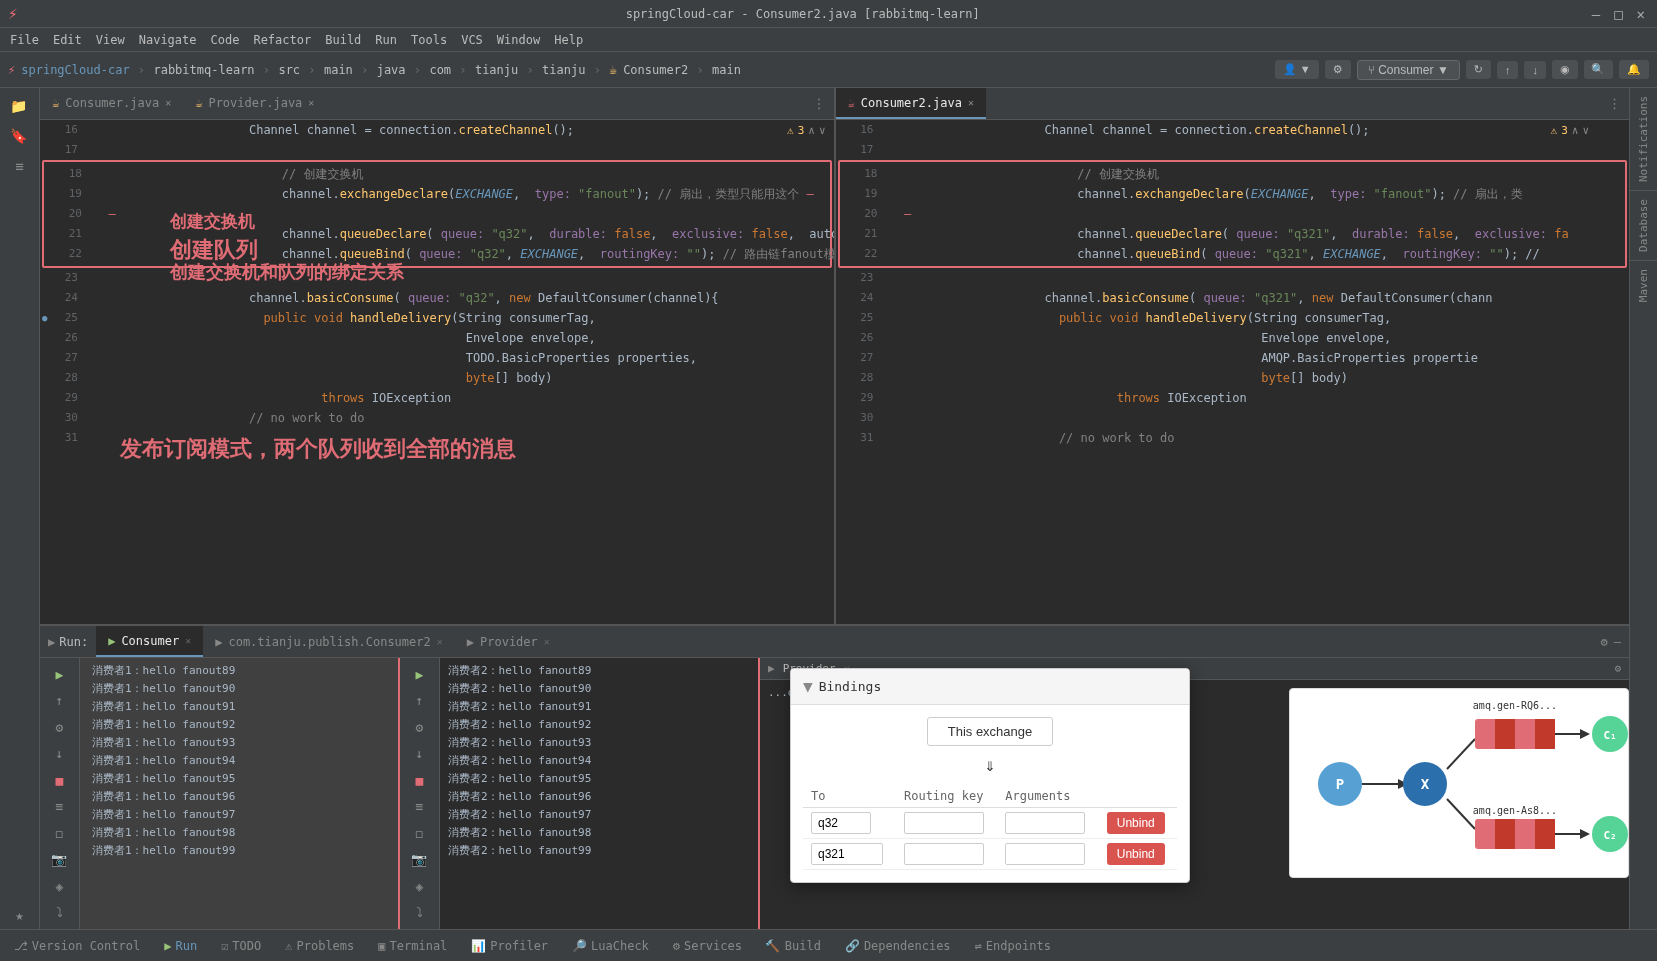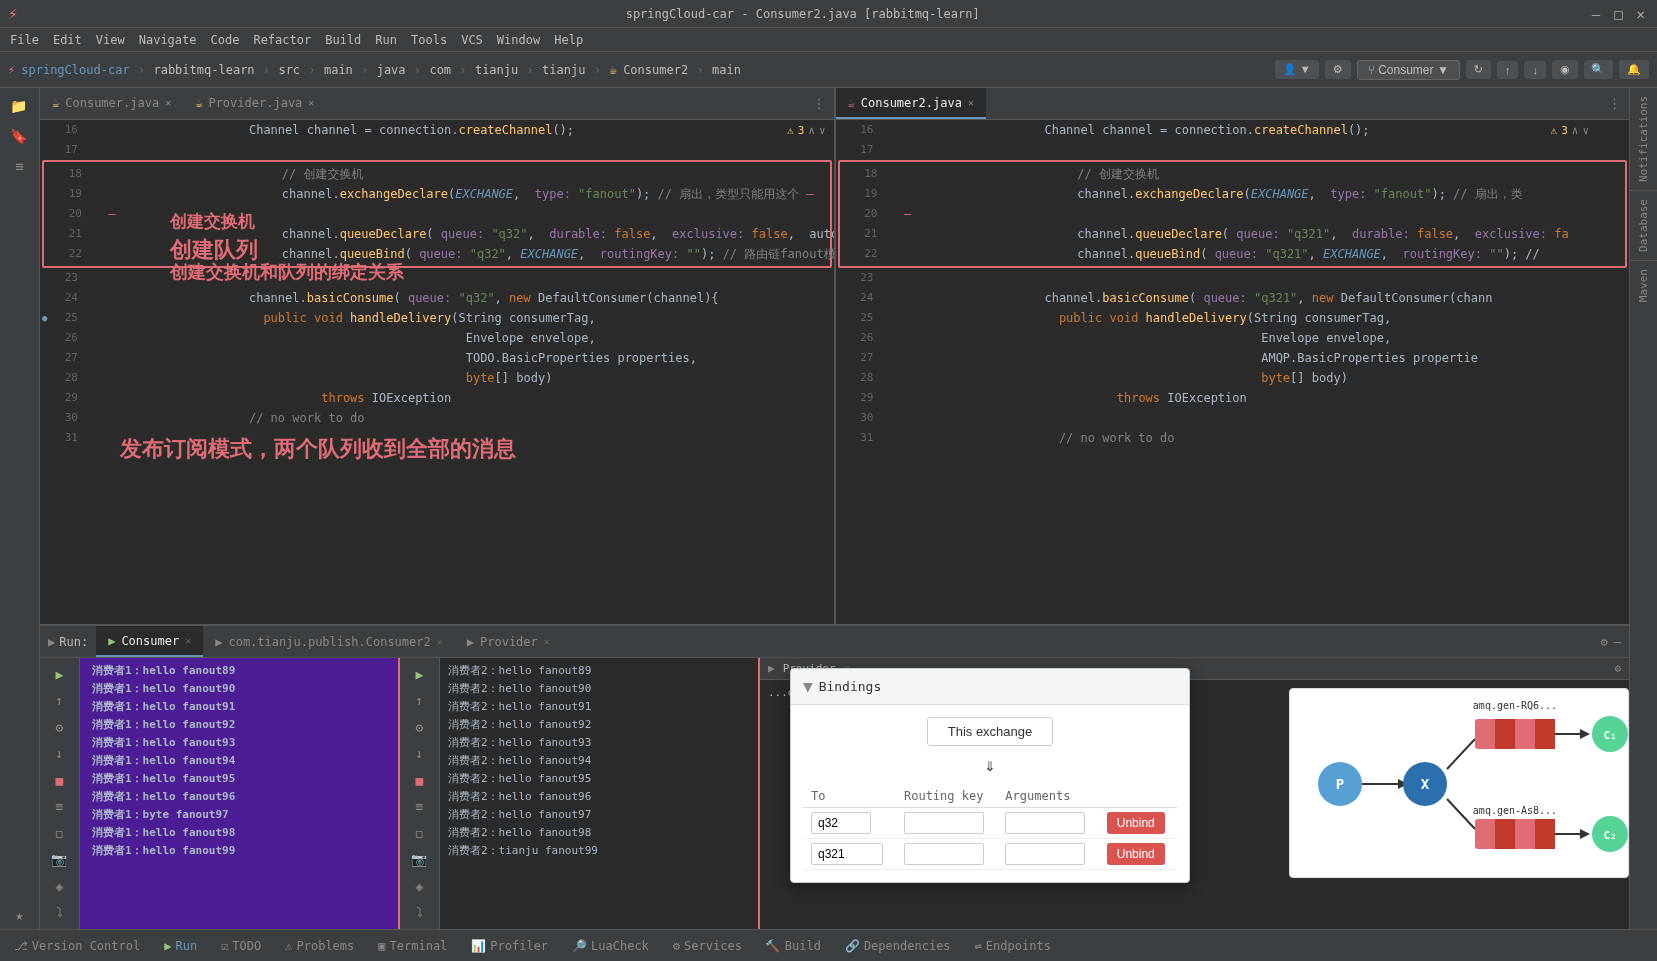--- a/index.html
+++ b/index.html
@@ -683,31 +683,31 @@
             <div class="run-sidebar-btn">⚙</div>
             <div class="run-sidebar-btn">↓</div>
             <div class="run-sidebar-btn red">■</div>
             <div class="run-sidebar-btn">≡</div>
             <div class="run-sidebar-btn">◻</div>
             <div class="run-sidebar-btn">📷</div>
             <div class="run-sidebar-btn">◈</div>
             <div class="run-sidebar-btn">⤵</div>
           </div>
 
-          <div style="width:320px; border-right:2px solid #e06c75; overflow-y:auto; padding:4px 12px; background:#4c1d95;font-weight:bold;">
+          <div style="width:320px; border-right:2px solid #e06c75; overflow-y:auto; padding:4px 12px; background:#404040;">
             <div id="console1-lines">
                 <div class="console-line">消费者1：hello fanout89</div>
                 <div class="console-line">消费者1：hello fanout90</div>
                 <div class="console-line">消费者1：hello fanout91</div>
                 <div class="console-line">消费者1：hello fanout92</div>
                 <div class="console-line">消费者1：hello fanout93</div>
                 <div class="console-line">消费者1：hello fanout94</div>
                 <div class="console-line">消费者1：hello fanout95</div>
                 <div class="console-line">消费者1：hello fanout96</div>
-                <div class="console-line">消费者1：byte fanout97</div>
+                <div class="console-line">消费者1：hello fanout97</div>
                 <div class="console-line">消费者1：hello fanout98</div>
                 <div class="console-line">消费者1：hello fanout99</div>
               </div>
           </div>
 
           <div style="width:40px; background:#3c3f41; border-right:1px solid #555; display:flex; flex-direction:column; align-items:center; padding:4px 0; gap:2px;">
             <div class="run-sidebar-btn green">▶</div>
             <div class="run-sidebar-btn">↑</div>
             <div class="run-sidebar-btn">⚙</div>
             <div class="run-sidebar-btn">↓</div>
@@ -724,21 +724,21 @@
                 <div class="console-line">消费者2：hello fanout89</div>
                 <div class="console-line">消费者2：hello fanout90</div>
                 <div class="console-line">消费者2：hello fanout91</div>
                 <div class="console-line">消费者2：hello fanout92</div>
                 <div class="console-line">消费者2：hello fanout93</div>
                 <div class="console-line">消费者2：hello fanout94</div>
                 <div class="console-line">消费者2：hello fanout95</div>
                 <div class="console-line">消费者2：hello fanout96</div>
                 <div class="console-line">消费者2：hello fanout97</div>
                 <div class="console-line">消费者2：hello fanout98</div>
-                <div class="console-line">消费者2：tianju fanout99</div>
+                <div class="console-line">消费者2：hello fanout99</div>
               </div>
           </div>
 
           <div style="flex:1; position:relative; overflow:hidden;">
 
             <div style="background:#3c3f41; padding:4px 8px; border-bottom:1px solid #555; display:flex; align-items:center; gap:8px; font-size:11px; color:#bbb;">
               <span style="color:#888;">▶</span>
               <span>Provider</span>
               <span style="color:#666;">✕</span>
               <span style="margin-left:auto; color:#888;">⚙</span>

